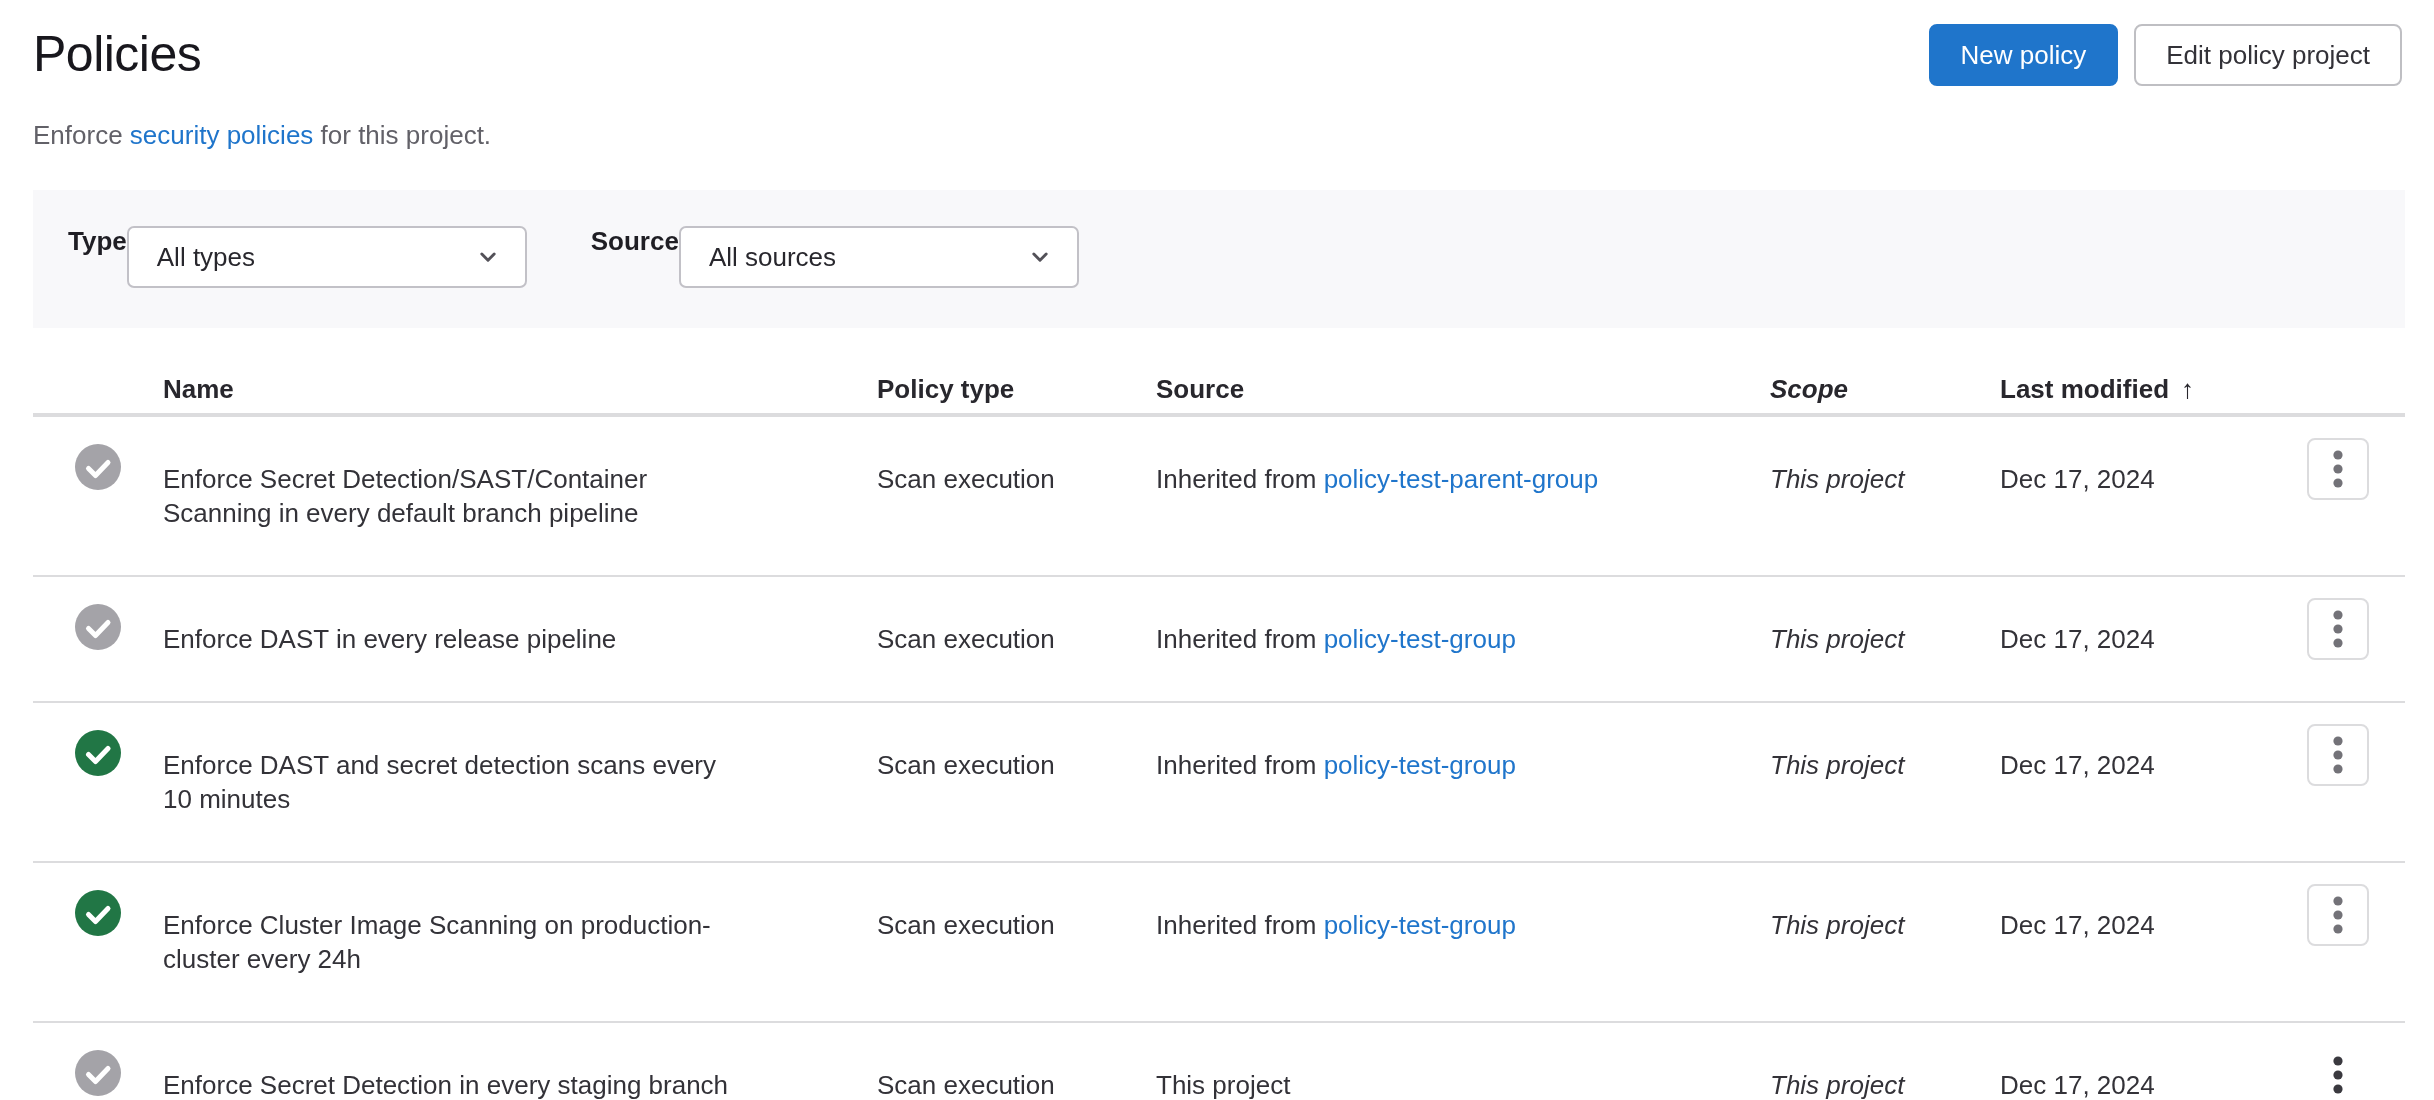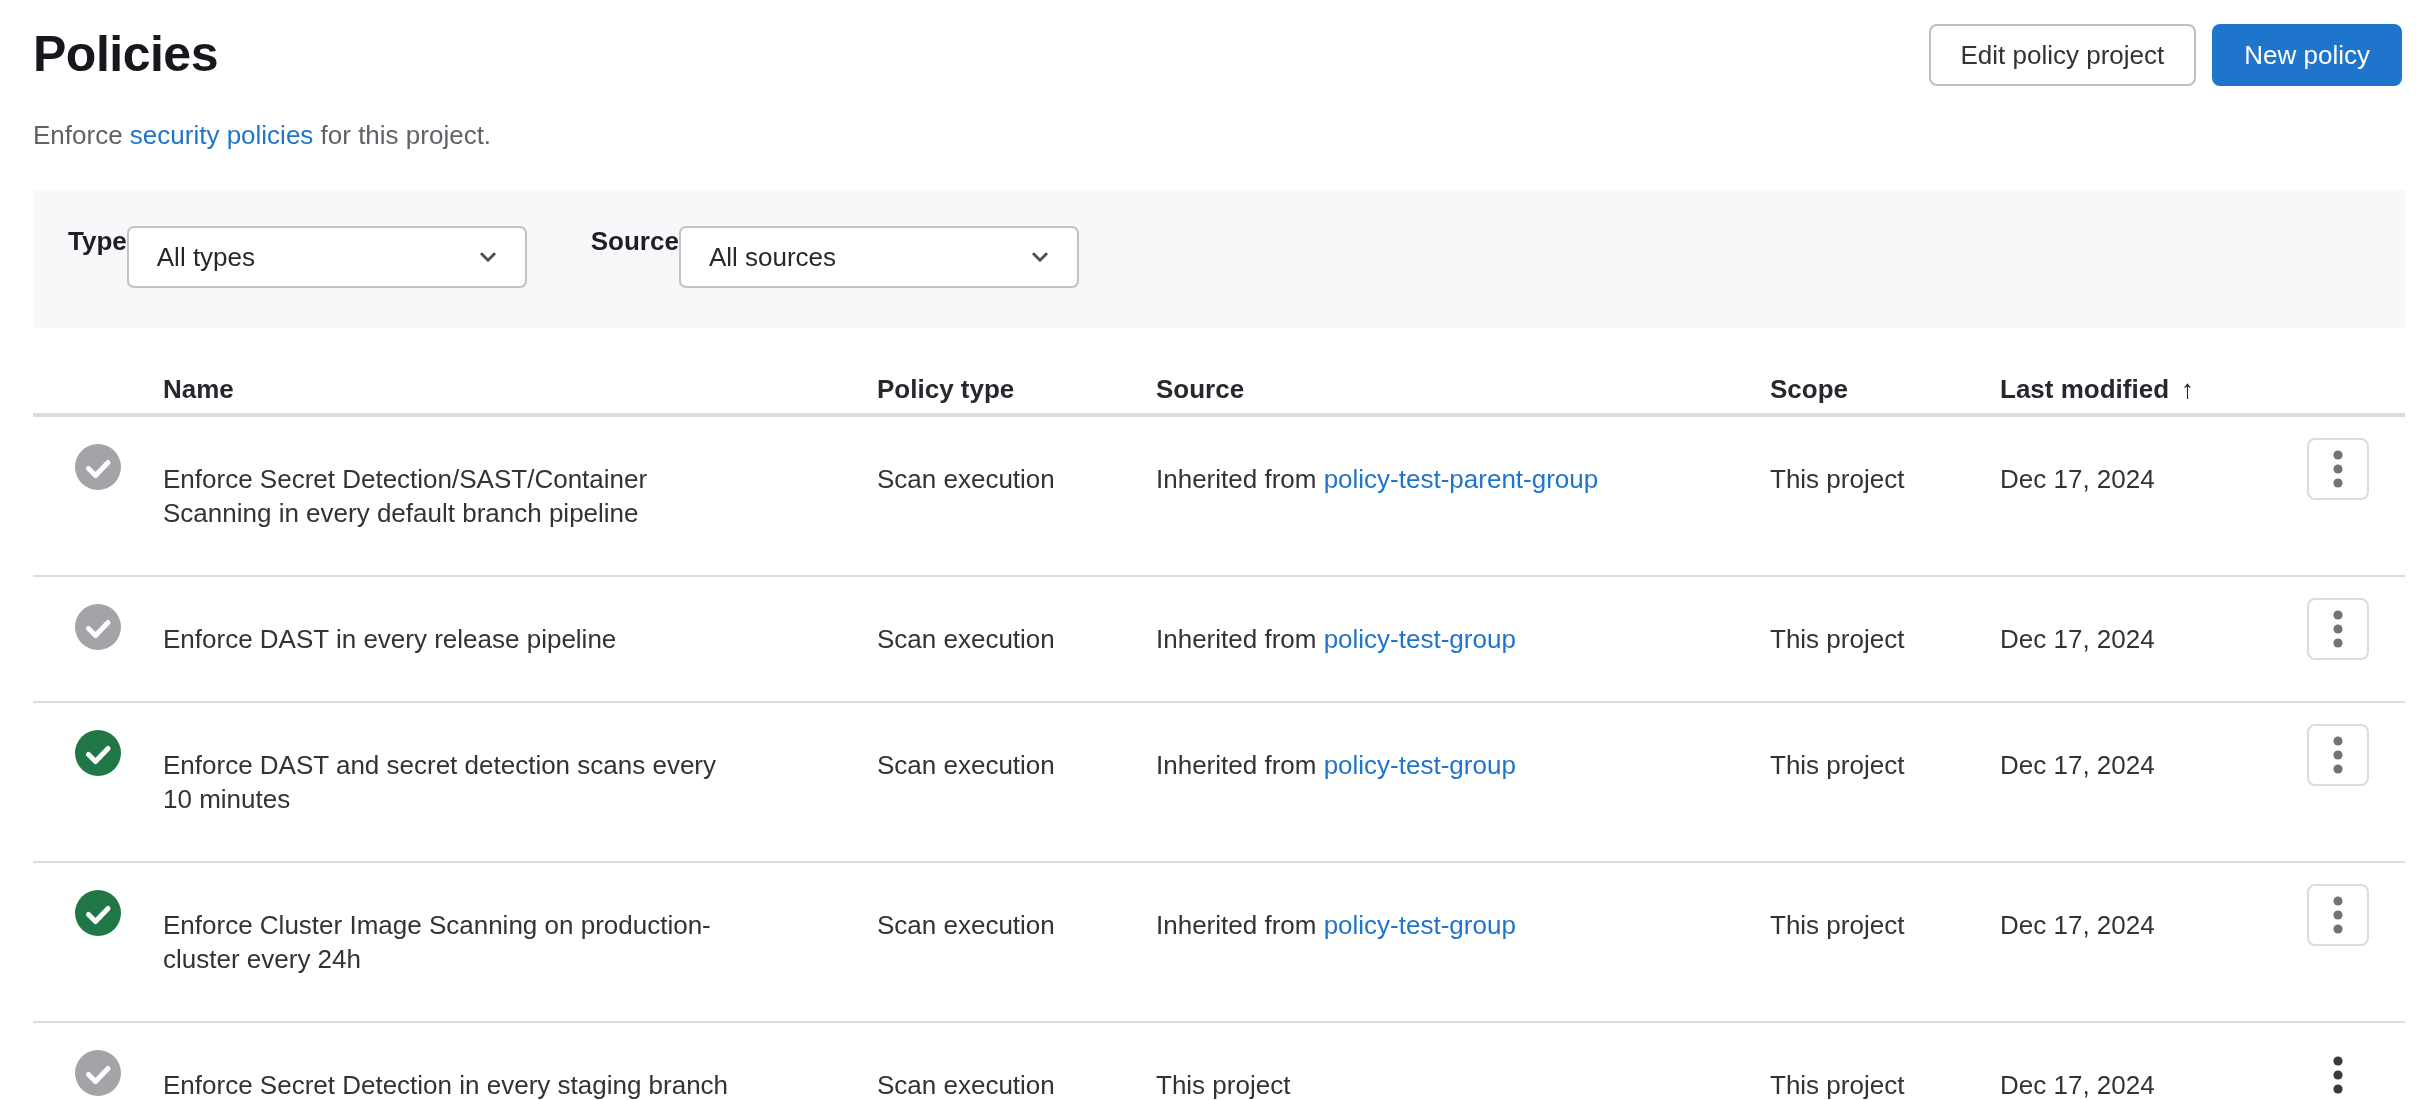--- a/index.html
+++ b/index.html
@@ -6,21 +6,21 @@
   html, body { width: 2434px; height: 1100px; background: #ffffff; overflow: hidden; }
   body { font-family: "Liberation Sans", "DejaVu Sans", sans-serif; color: #333238; }
 
   .page { width: 2434px; height: 1100px; position: relative; }
 
   
   .page-header {
     display: flex; justify-content: space-between; align-items: flex-start;
     margin: 22px 32px 0 33px;
   }
-  .page-title { font-size: 50px; font-weight: 700; color: #18171d; letter-spacing: -0.5px; line-height: 64px; }
+  .page-title { font-size: 50px; font-weight: 400; color: #18171d; letter-spacing: -0.5px; line-height: 64px; }
   .header-actions { display: flex; gap: 16px; margin-top: 2px; }
   .btn {
     height: 62px; padding: 0 30px; font-size: 26px; border-radius: 8px;
     font-family: inherit; cursor: pointer; line-height: 58px; white-space: nowrap;
   }
   .btn-default { background: #ffffff; border: 2px solid #bfbfc3; color: #333238; }
   .btn-primary { background: #1f75cb; border: 2px solid #1f75cb; color: #ffffff; }
 
   
   .subtitle { margin: 32px 33px 0 33px; font-size: 26px; color: #626168; line-height: 34px; }
@@ -45,21 +45,21 @@
   
   .table { margin: 30px 29px 0 33px; }
   .thead { display: flex; border-bottom: 4px solid #dcdcde; }
   .thead .th { font-size: 26px; font-weight: 700; color: #28272d; padding: 16px 0 8px 0; }
   .sort-arrow { font-weight: 700; margin-left: 12px; font-size: 26px; color: #28272d; }
 
   .c-status   { width: 130px; flex: 0 0 130px; }
   .c-name     { width: 714px; flex: 0 0 714px; }
   .c-type     { width: 279px; flex: 0 0 279px; }
   .c-source   { width: 614px; flex: 0 0 614px; }
-  .c-scope    { width: 230px; flex: 0 0 230px; }
+  .c-scope    { width: 230px; flex: 0 0 230px; font-style: italic; }
   .c-modified { width: 270px; flex: 0 0 270px; }
   .c-actions  { flex: 1 1 auto; display: flex; justify-content: flex-end; padding-right: 36px; }
 
   .trow { display: flex; border-bottom: 2px solid #dcdcde; cursor: pointer; }
   .trow > div { padding: 45px 0; font-size: 26px; line-height: 34px; color: #333238; }
   .trow .c-status { padding: 27px 0 0 42px; }
   .trow .c-actions { padding: 21px 36px 0 0; }
   .name-text { display: inline-block; max-width: 575px; }
   .src-link, .src-plain-wrap a { color: #1f75cb; text-decoration: none; cursor: pointer; }
 
@@ -74,22 +74,22 @@
   .kebab svg { display: block; }
 </style>
 </head>
 <body>
 
 <div class="page">
 
   <div class="page-header">
     <h1 class="page-title">Policies</h1>
     <div class="header-actions">
+      <button class="btn btn-primary">New policy</button>
       <button class="btn btn-default">Edit policy project</button>
-      <button class="btn btn-primary">New policy</button>
     </div>
   </div>
 
   <p class="subtitle"><span>Enforce </span><a>security policies</a><span> for this project.</span></p>
 
   <div class="filter-bar">
     <div class="filter-group">
       <span class="filter-label">Type</span>
       <div class="dropdown">
         <span class="dd-value">All types</span>

